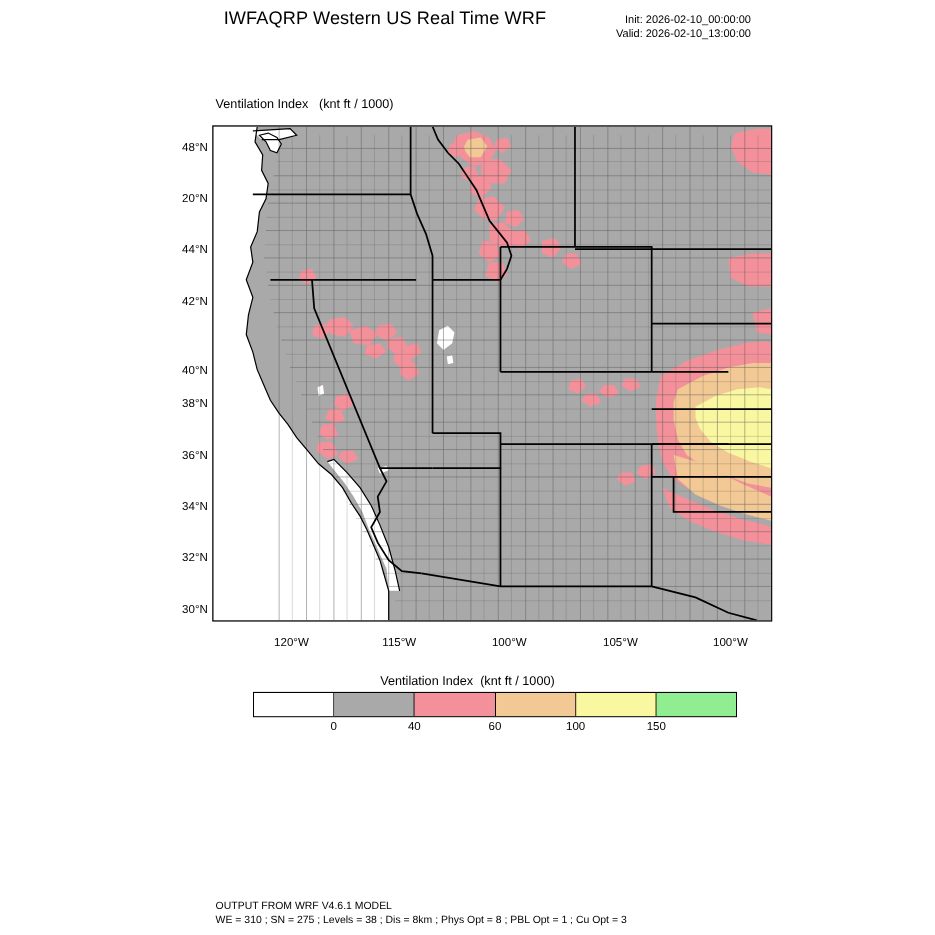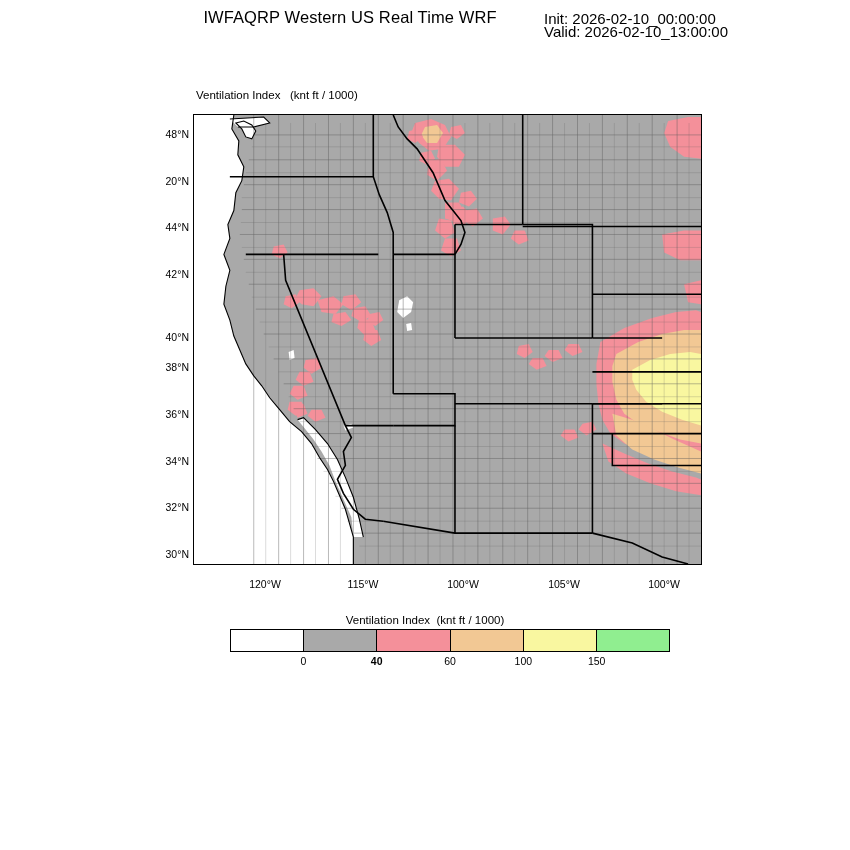--- a/index.html
+++ b/index.html
@@ -26,24 +26,25 @@
     position: absolute;
     left: 0;
     top: 8px;
     width: 700px;
     text-align: center;
     font-size: 16.5px;
     letter-spacing: 0.1px;
   }
   #run-info {
     position: absolute;
-    left: 544px;
+    left: 560px;
     top: 12px;
-    font-size: 15px;
+    font-size: 10px;
     line-height: 13px;
+    text-align: right;
   }
   #run-info div { white-space: pre; }
 
   
   #plot-title {
     position: absolute;
     left: 196px;
     top: 89px;
     font-size: 11.5px;
     white-space: pre;
@@ -365,20 +366,24 @@
   <div id="colorbar">
       <div class="cb-cell" style="background: rgb(255, 255, 255);"></div>
       <div class="cb-cell" style="background: rgb(169, 169, 169);"></div>
       <div class="cb-cell" style="background: rgb(244, 144, 154);"></div>
       <div class="cb-cell" style="background: rgb(242, 200, 148);"></div>
       <div class="cb-cell" style="background: rgb(249, 247, 160);"></div>
       <div class="cb-cell" style="background: rgb(144, 238, 144);"></div>
     </div>
   <div id="colorbar-ticks">
       <div class="cb-tick" style="left: 73.3333px; top: 0px;">0</div>
-      <div class="cb-tick" style="left: 146.667px; top: 0px; font-weight: bold;">40</div>
+      <div class="cb-tick" style="left: 146.667px; top: 0px;">40</div>
       <div class="cb-tick" style="left: 220px; top: 0px;">60</div>
       <div class="cb-tick" style="left: 293.333px; top: 0px;">100</div>
       <div class="cb-tick" style="left: 366.667px; top: 0px;">150</div>
     </div>
 
+  <div id="footer">
+    <div>OUTPUT FROM WRF V4.6.1 MODEL</div>
+    <div>WE = 310 ; SN = 275 ; Levels = 38 ; Dis = 8km ; Phys Opt = 8 ; PBL Opt = 1 ; Cu Opt = 3</div>
+  </div>
 
 </div>
 
 </body></html>

